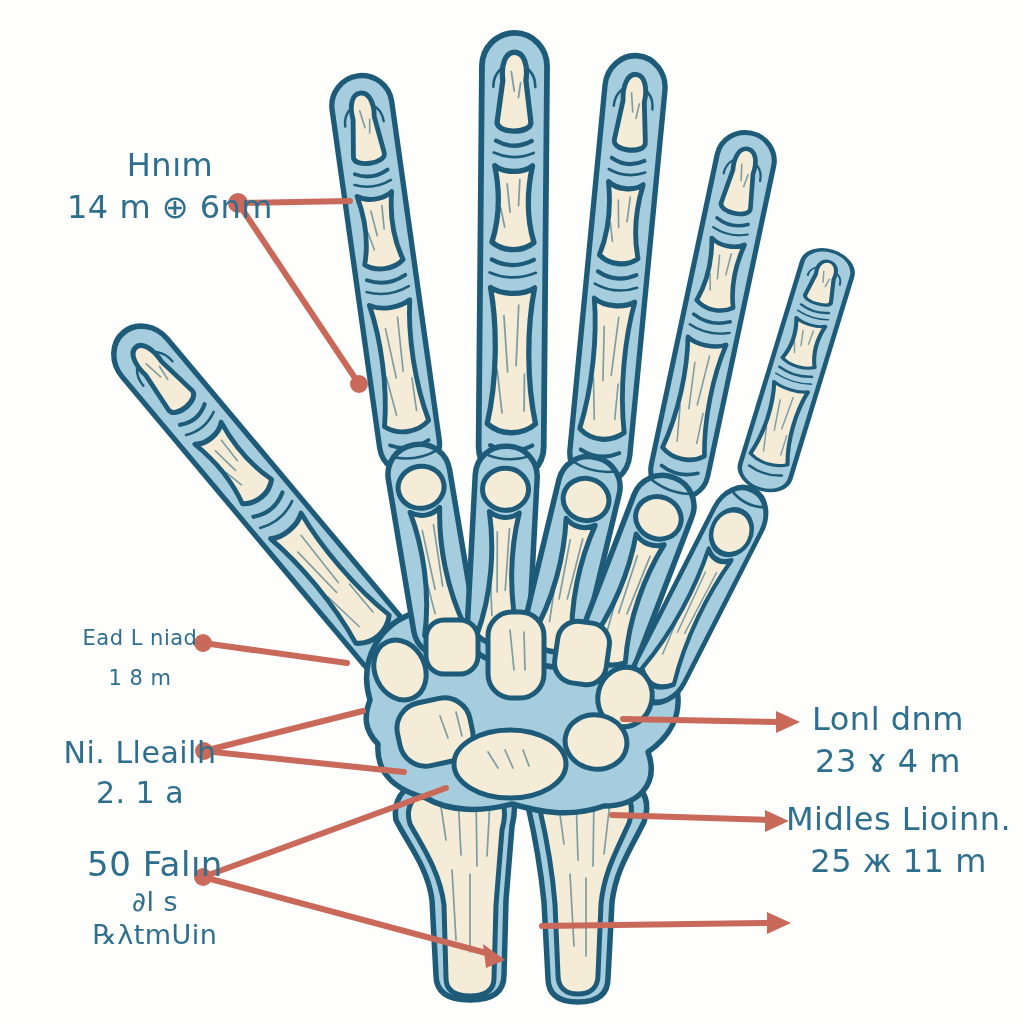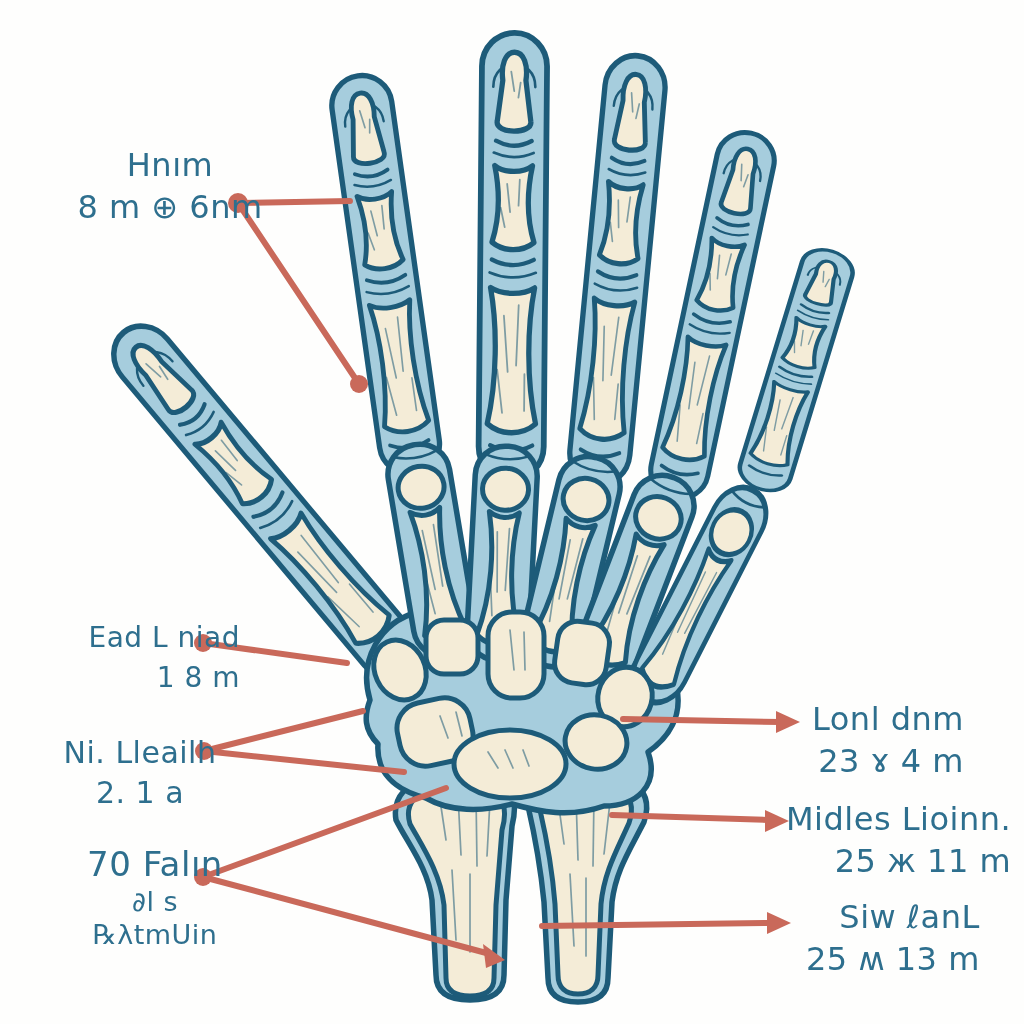--- a/index.html
+++ b/index.html
@@ -13,23 +13,23 @@
   .jline{fill:none;stroke:var(--outline);stroke-width:4;stroke-linecap:round;}
   .jline2{fill:none;stroke:var(--outline);stroke-width:2.5;stroke-linecap:round;}
   .hatch{fill:none;stroke:var(--outline);stroke-width:1.7;opacity:.55;stroke-linecap:round;}
   .arrow{stroke:var(--arrow);stroke-width:6;stroke-linecap:round;fill:none;}
   .arrow-fill{fill:var(--arrow);stroke:none;}
 
   
   .callout{position:absolute;color:var(--label_text);letter-spacing:.5px;}
   .callout .ln{display:block;white-space:nowrap;}
   .c-center{text-align:center;}
-  .c-left{text-align:right;}
+  .c-left{text-align:center;}
   #label-1{left:50px;top:144px;width:240px;font-size:32px;line-height:42px;}
-  #label-2{left:40px;top:618px;width:200px;font-size:28px;line-height:40px;text-align:right;}
+  #label-2{left:40px;top:618px;width:200px;font-size:21px;line-height:40px;}
   #label-3{left:40px;top:733px;width:200px;font-size:30px;line-height:40px;}
   #label-4{left:55px;top:843px;width:200px;font-size:34px;line-height:42px;}
   #label-4 .small{font-size:27px;line-height:33px;}
   #label-5{left:812px;top:698px;font-size:32px;line-height:42px;}
   #label-6{left:786px;top:798px;font-size:32px;line-height:42px;}
   #label-7{left:806px;top:896px;font-size:32px;line-height:42px;}
 </style>
 </head>
 <body>
 
@@ -140,41 +140,37 @@
       </g>
       <g>
         <path class="arrow" d="M542,926 L770,923"></path>
         <polygon class="arrow-fill" points="791,923 767,912 767,934"></polygon>
       </g>
     </g>
   </svg>
 
   <div id="label-1" class="callout c-center">
     <span class="ln">Hnım</span>
-    <span class="ln">8 m ⊕ 6nm</span>
+    <span class="ln">14 m ⊕ 6nm</span>
   </div>
   <div id="label-2" class="callout c-center">
     <span class="ln">Ead L niad</span>
     <span class="ln">1 8 m</span>
   </div>
   <div id="label-3" class="callout c-center">
     <span class="ln">Ni. Lleailh</span>
     <span class="ln">2. 1 a</span>
   </div>
   <div id="label-4" class="callout c-center">
-    <span class="ln">70 Falın</span>
+    <span class="ln">50 Falın</span>
     <span class="ln small">∂l s</span>
     <span class="ln small">℞λtmUin</span>
   </div>
   <div id="label-5" class="callout c-left">
     <span class="ln">Lonl dnm</span>
     <span class="ln">23 ɤ 4 m</span>
   </div>
   <div id="label-6" class="callout c-left">
     <span class="ln">Midles Lioinn.</span>
     <span class="ln">25 ж 11 m</span>
   </div>
-  <div id="label-7" class="callout c-left">
-    <span class="ln">Siw ℓanL</span>
-    <span class="ln">25 ʍ 13 m</span>
-  </div>
 
 </div>
 
 </body></html>

